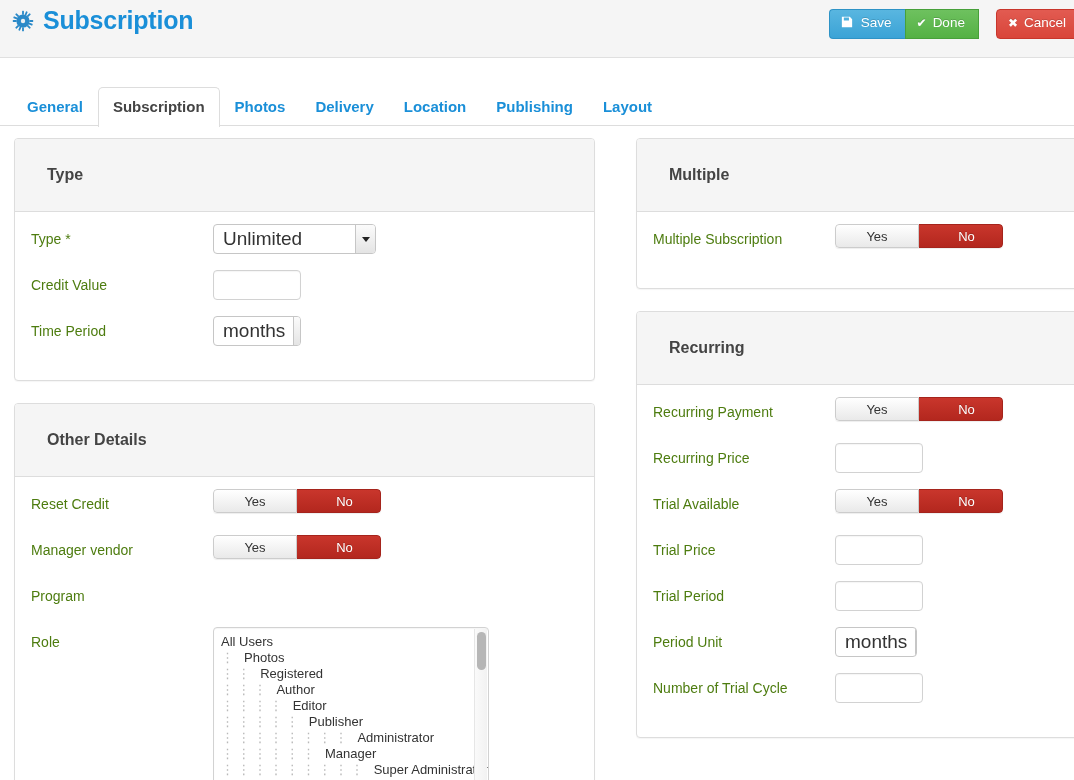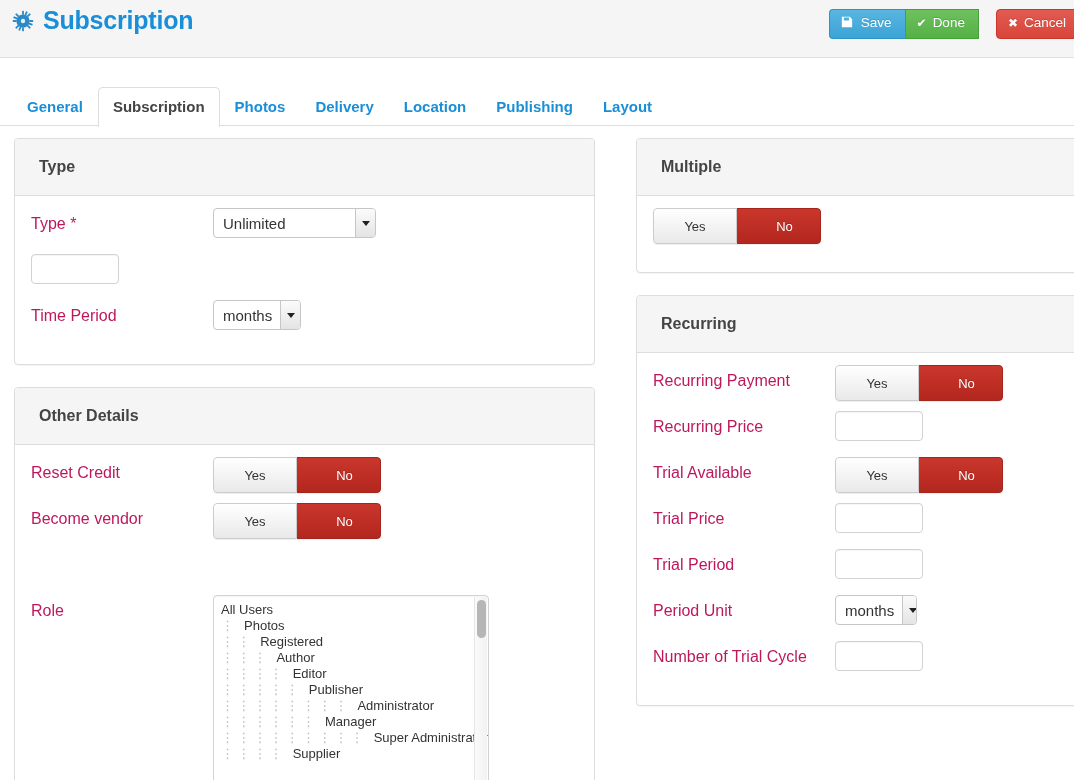--- a/index.html
+++ b/index.html
@@ -146,38 +146,38 @@
     margin-bottom: 22px;
     box-shadow: 0 1px 1px rgba(0,0,0,.04);
   }
   .panel-head {
     background: #f5f5f5;
     border-bottom: 1px solid #dddddd;
     border-radius: 3px 3px 0 0;
     padding: 11px 16px 11px;
   }
   .panel-head h2 {
-    margin: 8px;
+    margin: 16px;
     font-size: 16px;
     font-weight: bold;
     color: #444444;
   }
   .panel-body { padding: 12px 16px 18px; }
 
   .row {
     display: flex;
     align-items: flex-start;
     min-height: 46px;
   }
   .row-label {
     width: 182px;
     flex: 0 0 182px;
     padding-top: 7px;
-    font-size: 16px;
-    color: #be185d;
+    font-size: 14px;
+    color: #4d7c0f;
   }
   .col-right .row-label { width: 182px; flex: 0 0 182px; }
   .row-ctl { flex: 1 1 auto; }
 
   
   .txt {
     width: 88px;
     height: 30px;
     border: 1px solid #d2d2d2;
     border-radius: 4px;
@@ -189,21 +189,21 @@
     outline: none;
     box-shadow: inset 0 1px 1px rgba(0,0,0,.045);
   }
   .sel {
     height: 30px;
     border: 1px solid #c6c6c6;
     border-radius: 4px;
     background: #ffffff;
     display: inline-flex;
     align-items: center;
-    font-size: 15px;
+    font-size: 19px;
     color: #333;
     padding: 0 0 0 9px;
     overflow: hidden;
     cursor: pointer;
     vertical-align: top;
   }
   .sel .sel-val {
     white-space: nowrap;
     padding-right: 8px;
   }
@@ -229,21 +229,21 @@
     display: block;
     width: 0; height: 0;
     border-left: 4px solid transparent;
     border-right: 4px solid transparent;
     border-top: 5px solid #222222;
   }
 
   
   .toggle {
     display: inline-flex;
-    height: 36px;
+    height: 24px;
     border-radius: 4px;
     overflow: hidden;
     vertical-align: top;
     box-shadow: 0 1px 1px rgba(0,0,0,.07);
     justify-content: center;
   }
   .toggle .opt {
     width: 84px;
     display: flex;
     align-items: center;
@@ -386,20 +386,21 @@
             <div class="sel sel-w-type">
               <span class="sel-val">Unlimited</span>
               <span class="sel-arrow">
                   <i></i>
                 </span>
             </div>
           </div>
         </div>
 
         <div class="row">
+          <div class="row-label">Credit Value</div>
           <div class="row-ctl">
             <input class="txt" type="text" value="" style="">
           </div>
         </div>
 
 
         <div class="row">
           <div class="row-label">Time Period</div>
           <div class="row-ctl">
             <div class="sel sel-w-period">
@@ -424,30 +425,31 @@
           <div class="row-label">Reset Credit</div>
           <div class="row-ctl">
             <div class="toggle">
               <span class="opt off">Yes</span>
               <span class="opt on">No</span>
             </div>
           </div>
         </div>
 
         <div class="row">
-          <div class="row-label">Become vendor</div>
+          <div class="row-label">Manager vendor</div>
           <div class="row-ctl">
             <div class="toggle">
               <span class="opt off">Yes</span>
               <span class="opt on">No</span>
             </div>
           </div>
         </div>
 
         <div class="row">
+          <div class="row-label">Program</div>
         </div>
 
         <div class="row">
           <div class="row-label">Role</div>
           <div class="row-ctl">
             <div class="listbox">
               <div class="listbox-inner" id="role-list">
                   <div class="lb-item"><span>All Users</span></div>
                   <div class="lb-item"><span class="dots">⋮&nbsp;</span><span>Photos</span></div>
                   <div class="lb-item"><span class="dots">⋮⋮&nbsp;</span><span>Registered</span></div>
@@ -471,20 +473,21 @@
   </div>
 
   <div class="col-right">
 
     <section class="panel">
       <div class="panel-head">
         <h2>Multiple</h2>
       </div>
       <div class="panel-body">
         <div class="row">
+          <div class="row-label">Multiple Subscription</div>
           <div class="row-ctl">
             <div class="toggle">
               <span class="opt off">Yes</span>
               <span class="opt on">No</span>
             </div>
           </div>
         </div>
       </div>
     </section>
 

